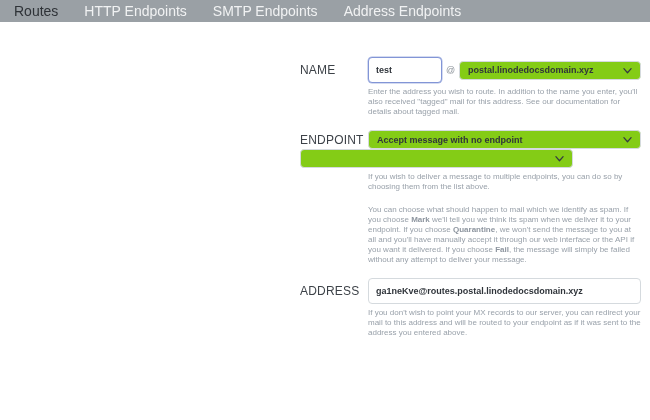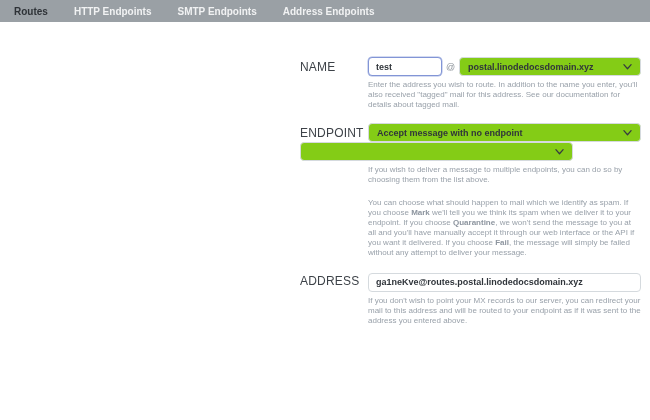--- a/index.html
+++ b/index.html
@@ -22,21 +22,21 @@
     cursor:pointer; white-space:nowrap;
   }
   .topnav .nav-item.active { color:#4a99d9; }
 
   
   .subnav {
     height:22px; background:#9aa0a5; display:flex; align-items:center;
     padding-left:1px; flex:none;
   }
   .subnav .subnav-item {
-    color:#f1f2f3; font-size:10px; font-weight:bold; padding:0 13px;
+    color:#f1f2f3; font-size:14px; font-weight:normal; padding:0 13px;
     cursor:pointer; white-space:nowrap;
   }
   .subnav .subnav-item.active { color:#2e3237; }
 
   
   .content { flex:1; background:#ffffff; padding:35px 0 0 300px; }
 
   .form { width:341px; }
   .form-row { display:flex; align-items:center; }
   .label-col {
@@ -51,21 +51,21 @@
     color:#30353b; padding:0 8px; width:100%;
   }
   .select-box { justify-content:space-between; cursor:pointer; }
   .chev { width:9px; height:9px; flex:none; }
   .chev svg { display:block; }
 
   .name-row .field-col { display:flex; align-items:center; }
   input.text-box {
     height:19px; border:1px solid #d5dade; border-radius:4px;
     font-family:"Liberation Sans", sans-serif; font-size:9px; font-weight:bold;
-    color:#30353b; padding:0 7px; outline:none;
+    color:#30353b; padding:12px 7px; outline:none;
   }
   input.name-input { width:74px; flex:none; border-color:#8295d6; box-shadow:0 0 0 0.5px #aab8e4; }
   .at-sign {
     width:17px; flex:none; text-align:center; color:#8a9198; font-size:9px;
     font-weight:normal;
   }
   .domain-select { flex:1; }
   input.address-input { width:100%; }
 
   .help {

